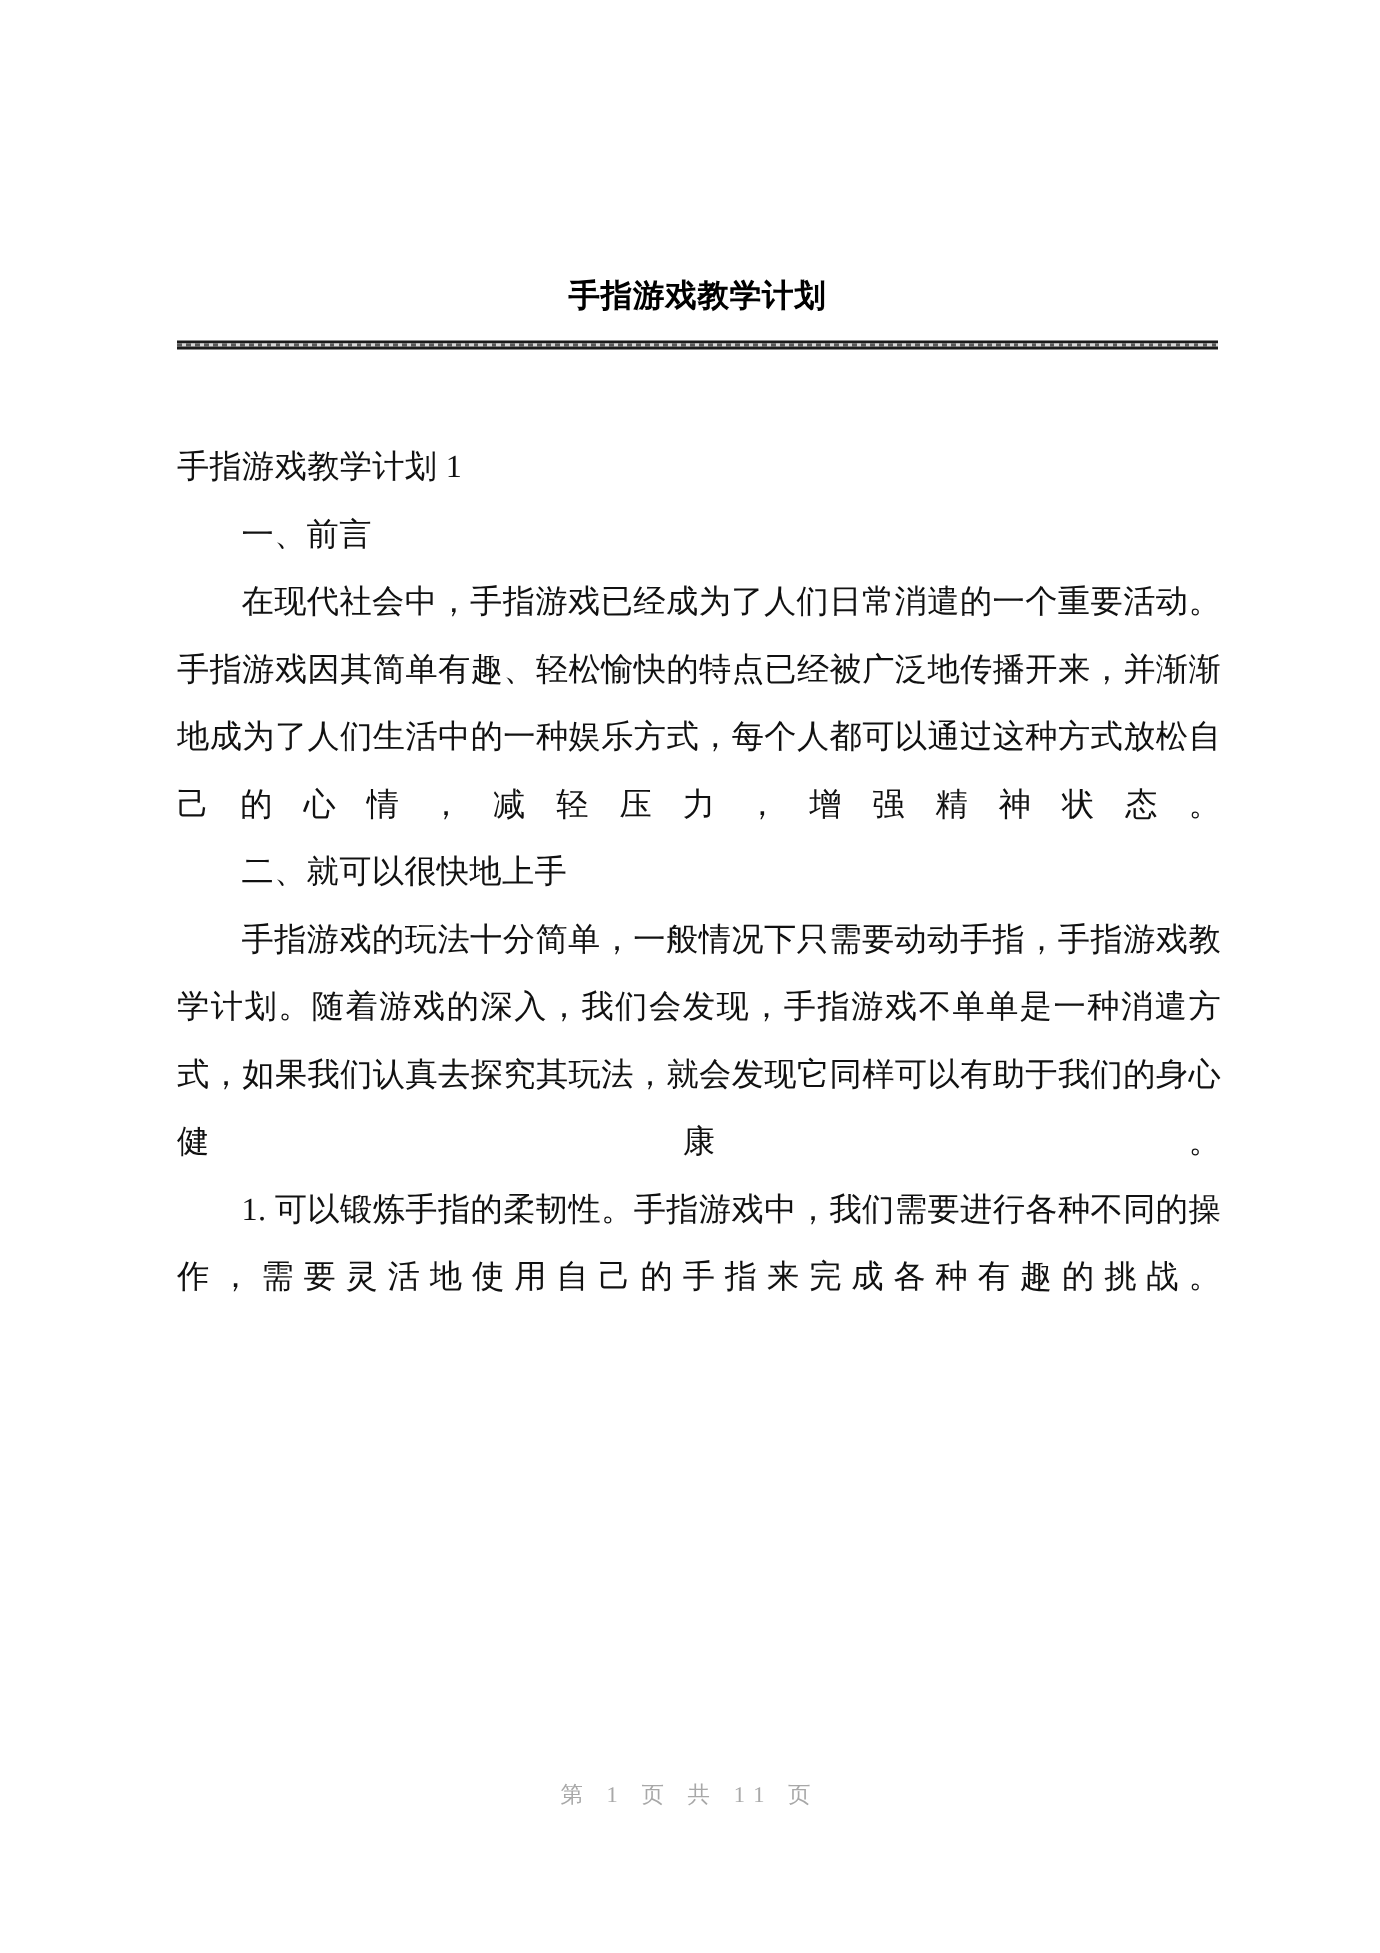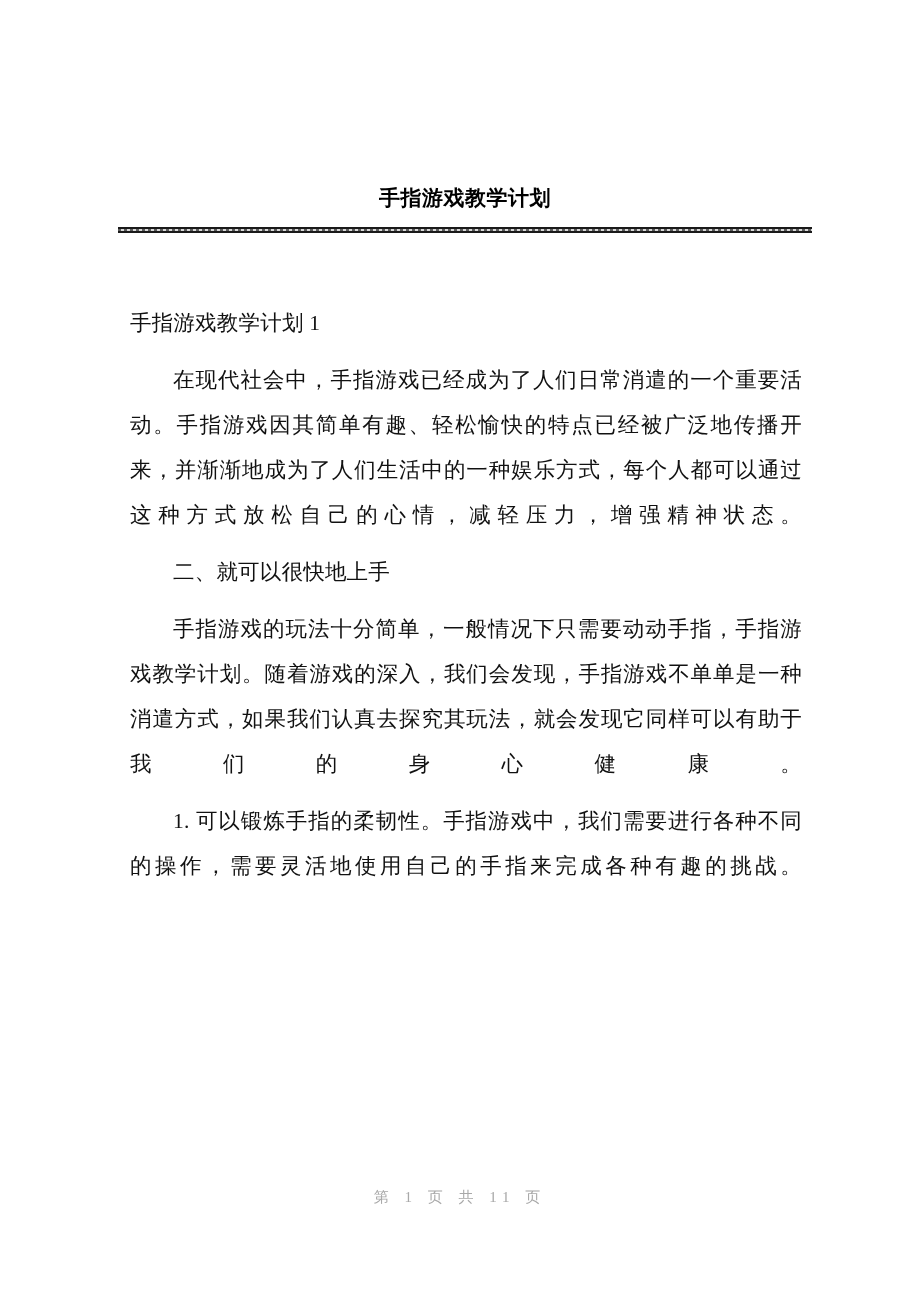--- a/index.html
+++ b/index.html
@@ -70,21 +70,21 @@
   }
 
   
   .body-area {
     position: absolute;
     left: 118px;
     top: 289px;
     width: 696px;
   }
   .para {
-    margin: 12px;
+    margin: 0;
     font-size: 21.5px;
     line-height: 45px;
     color: #111111;
     text-align: justify;
     text-justify: inter-ideograph;
     letter-spacing: 0.2px;
     word-break: break-all;
   }
   .para.indent {
     text-indent: 2em;
@@ -124,20 +124,21 @@
   <div class="title-rule">
     <div class="rule-top"></div>
     <div class="rule-mid"></div>
     <div class="rule-bottom"></div>
   </div>
 
   <div class="body-area">
 
     <p class="para flush">手指游戏教学计划 1</p>
 
+    <p class="para indent">一、前言</p>
 
     <p class="para indent stretch">在现代社会中，手指游戏已经成为了人们日常消遣的一个重要活动。手指游戏因其简单有趣、轻松愉快的特点已经被广泛地传播开来，并渐渐地成为了人们生活中的一种娱乐方式，每个人都可以通过这种方式放松自己的心情，减轻压力，增强精神状态。</p>
 
 
     <p class="para indent">二、就可以很快地上手</p>
 
     <p class="para indent stretch">手指游戏的玩法十分简单，一般情况下只需要动动手指，手指游戏教学计划。随着游戏的深入，我们会发现，手指游戏不单单是一种消遣方式，如果我们认真去探究其玩法，就会发现它同样可以有助于我们的身心健康。</p>
 
     <p class="para indent stretch">1. 可以锻炼手指的柔韧性。手指游戏中，我们需要进行各种不同的操作，需要灵活地使用自己的手指来完成各种有趣的挑战。</p>
 

